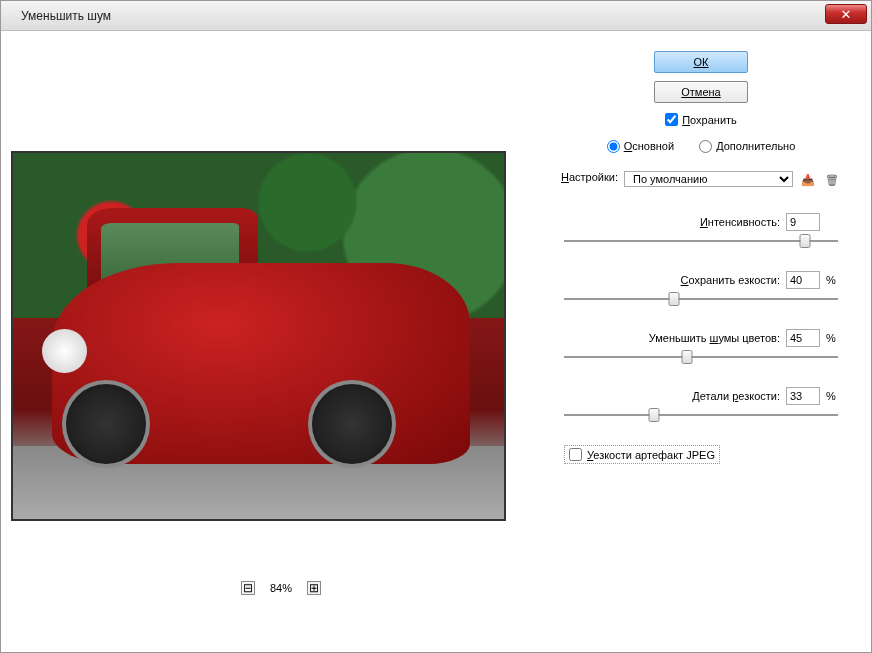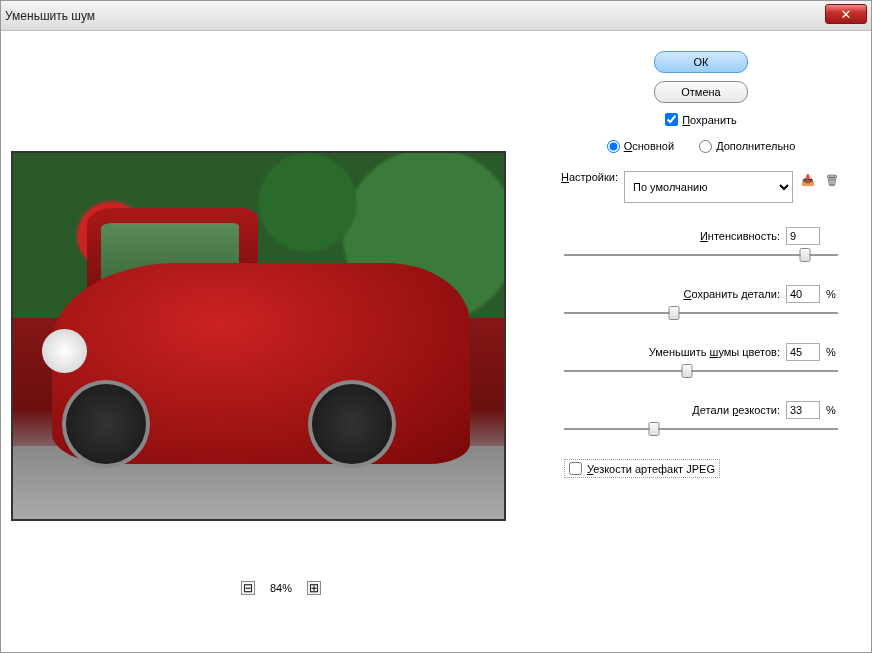--- a/index.html
+++ b/index.html
@@ -1,42 +1,42 @@
 <!DOCTYPE html>
 <html><head>
 <meta charset="utf-8">
 <style>
 * { box-sizing: border-box; margin: 0; padding: 0; }
 body { font-family: Tahoma, Arial, sans-serif; font-size: 11px; background: #fff; }
 .dialog { width: 872px; height: 653px; background: #fff; border: 1px solid #999; position: relative; }
-.title-bar { height: 30px; background: linear-gradient(180deg, #f5f5f5 0%, #e8e8e8 50%, #ddd 100%); border-bottom: 1px solid #bbb; display: flex; align-items: center; padding: 0 4px; position: relative; }
+.title-bar { height: 30px; background: linear-gradient(180deg, #f5f5f5 0%, #e8e8e8 50%, #ddd 100%); border-bottom: 1px solid #bbb; display: flex; align-items: center; padding: 0 20px; position: relative; }
 .title-text { font-size: 12px; color: #222; font-weight: normal; }
 .close-btn { position: absolute; right: 4px; top: 3px; width: 42px; height: 20px; background: linear-gradient(180deg, #e88 0%, #c9302c 40%, #a01818 100%); border: 1px solid #801515; border-radius: 3px; display: flex; align-items: center; justify-content: center; color: #fff; font-size: 13px; cursor: pointer; }
 .content { display: flex; padding: 10px; height: calc(100% - 30px); }
 .preview-pane { flex: 1; padding-top: 110px; }
 .preview-img { width: 495px; height: 370px; border: 2px solid #333; background: linear-gradient(180deg, #2a5a2a 0%, #3a7a3a 25%, #8b1818 40%, #6b0f0f 70%, #888 85%, #aaa 100%); position: relative; overflow: hidden; }
 .car-body { position: absolute; width: 85%; height: 55%; left: 8%; top: 30%; background: radial-gradient(ellipse at 40% 30%, #cc2222, #7a0808); border-radius: 30% 20% 10% 15% / 40% 30% 10% 15%; }
 .car-cab { position: absolute; width: 35%; height: 30%; left: 15%; top: 15%; background: linear-gradient(180deg, #aa1818, #6b0c0c); border-radius: 15% 10% 5% 5%; }
 .car-window { position: absolute; width: 28%; height: 18%; left: 18%; top: 19%; background: linear-gradient(180deg, #5a8a5a, #3a6a3a); border-radius: 8% 5% 0 0; }
 .wheel1 { position: absolute; width: 18%; height: 24%; left: 10%; top: 62%; background: radial-gradient(circle, #333 0%, #222 60%, #111 100%); border-radius: 50%; border: 4px solid #888; }
 .wheel2 { position: absolute; width: 18%; height: 24%; left: 60%; top: 62%; background: radial-gradient(circle, #333 0%, #222 60%, #111 100%); border-radius: 50%; border: 4px solid #888; }
 .headlight { position: absolute; width: 9%; height: 12%; left: 6%; top: 48%; background: radial-gradient(circle, #fff, #ccc); border-radius: 50%; }
 .foliage { position: absolute; width: 100%; height: 45%; top: 0; background: radial-gradient(circle at 20% 50%, #cc2222 8%, transparent 9%), radial-gradient(circle at 60% 30%, #2a6a2a 15%, transparent 16%), radial-gradient(circle at 85% 50%, #3a7a3a 20%, transparent 21%), #2a5a2a; }
 .ground { position: absolute; width: 100%; height: 20%; bottom: 0; background: linear-gradient(180deg, #888, #aaa); }
 .zoom-controls { display: flex; align-items: center; justify-content: center; gap: 15px; margin-top: 60px; font-size: 11px; }
 .zoom-btn { width: 14px; height: 14px; border: 1px solid #888; background: #f5f5f5; display: flex; align-items: center; justify-content: center; font-size: 12px; cursor: pointer; line-height: 1; }
 .controls-pane { width: 310px; padding: 10px 15px 10px 5px; }
-.btn { display: block; width: 94px; height: 22px; margin: 0 auto 8px auto; border: 1px solid #888; border-radius: 10px; background: linear-gradient(180deg, #fafafa, #e8e8e8); font-size: 11px; cursor: pointer; }
+.btn { display: block; width: 94px; height: 22px; margin: 0 auto 8px auto; border: 1px solid #888; border-radius: 2px; background: linear-gradient(180deg, #fafafa, #e8e8e8); font-size: 11px; cursor: pointer; text-decoration: underline; }
 .btn-primary { background: linear-gradient(180deg, #d0e8ff, #9acef5); border-color: #5a9fd6; }
 .preview-chk { display: flex; align-items: center; justify-content: center; gap: 4px; margin: 10px 0 14px; }
 .radio-group { display: flex; justify-content: center; gap: 25px; margin-bottom: 18px; }
 .radio-item { display: flex; gap: 4px; }
 .settings-row { display: flex; align-items: flex-start; gap: 6px; padding: 0 5px; }
 .settings-row label { font-size: 11px; }
-.dropdown { height: 32px; border: 1px solid #aaa; font-size: 11px; padding: 0 4px; flex: 1; background: #fff; }
+.dropdown { height: 16px; border: 1px solid #aaa; font-size: 11px; padding: 0 4px; flex: 1; background: #fff; }
 .icon-btn { width: 18px; height: 18px; display: flex; align-items: center; justify-content: center; cursor: pointer; color: #555; }
 .slider-group { margin-bottom: 26px; padding: 0 8px; }
 .slider-label-row { display: flex; align-items: center; justify-content: flex-end; gap: 6px; margin-bottom: 6px; margin-top: 24px; }
 .slider-label { font-size: 11px; }
 .slider-value { width: 34px; height: 18px; border: 1px solid #aaa; text-align: left; font-size: 11px; padding: 0 3px; }
 .percent { font-size: 11px; width: 12px; }
 .slider-track { position: relative; height: 8px; }
 .slider-line { position: absolute; width: 100%; height: 2px; background: #999; top: 3px; }
 .slider-thumb { position: absolute; width: 11px; height: 14px; background: linear-gradient(180deg, #fafafa, #ddd); border: 1px solid #888; border-radius: 2px; top: -3px; transform: translateX(-50%); cursor: pointer; }
 .jpeg-chk { display: flex; align-items: center; gap: 5px; margin-top: 10px; padding: 2px 4px; border: 1px dotted #999; width: fit-content; margin-left: 8px; }
@@ -112,21 +112,21 @@
           <span class="percent"></span>
         </div>
         <div class="slider-track">
           <div class="slider-line"></div>
           <div class="slider-thumb" style="left:88%"></div>
         </div>
       </div>
 
       <div class="slider-group">
         <div class="slider-label-row">
-          <span class="slider-label"><span class="underline">С</span><span>охранить детали:</span></span>
+          <span class="slider-label"><span class="underline">С</span><span>охранить езкости:</span></span>
           <input class="slider-value" value="40" style="">
           <span class="percent">%</span>
         </div>
         <div class="slider-track">
           <div class="slider-line"></div>
           <div class="slider-thumb" style="left:40%"></div>
         </div>
       </div>
 
       <div class="slider-group">

